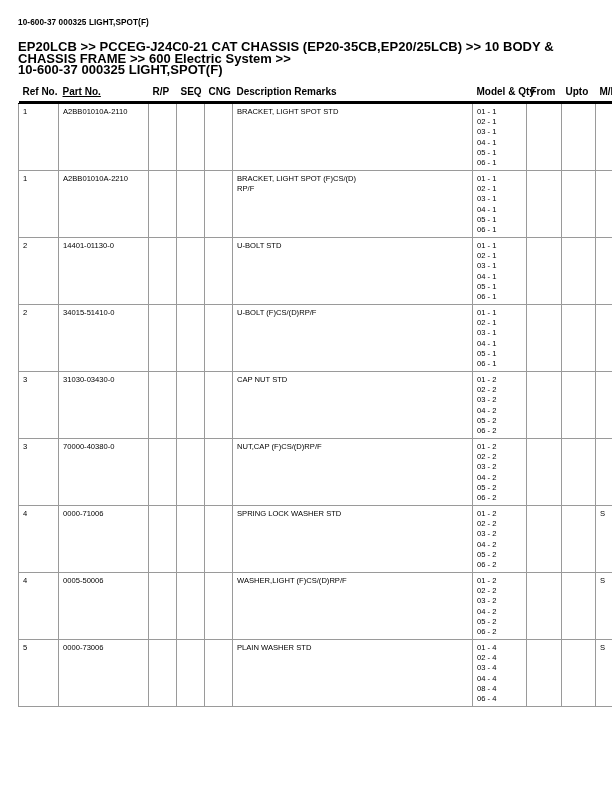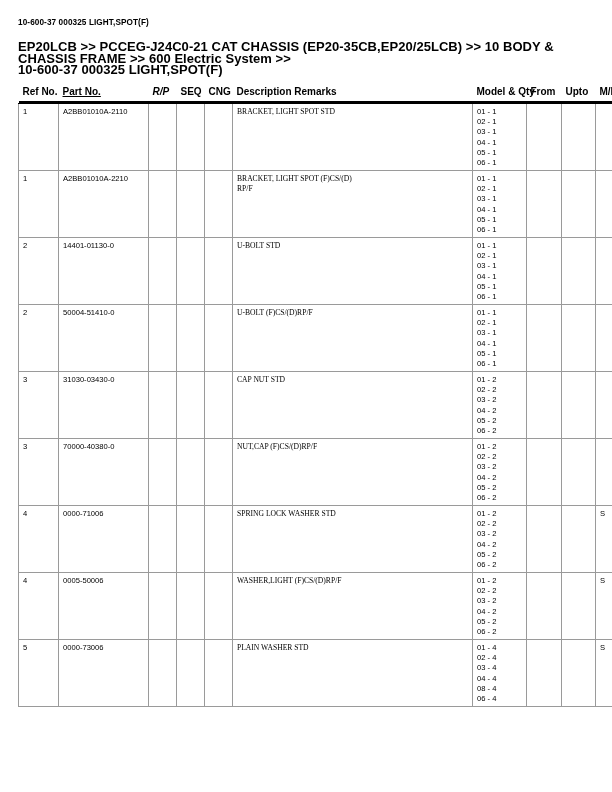--- a/index.html
+++ b/index.html
@@ -90,30 +90,30 @@
   td.col-seq      { width: 24px; }
   td.col-cng      { width: 24px; }
   td.col-desc     { width: 236px; }
   td.col-model    { width: 50px; padding-left: 5px; }
   td.col-from     { width: 31px; }
   td.col-upto     { width: 30px; }
   td.col-mr       { width: 25px; padding-left: 5px; }
 
   th.h-ref   { width: 36px; padding-left: 6px; }
   th.h-part  { width: 86px; padding-left: 6px; text-decoration: underline; }
-  th.h-rp    { width: 24px; padding-left: 1px; font-style: italic; }
+  th.h-rp    { width: 24px; padding-left: 1px; }
   th.h-seq   { width: 24px; padding-left: 1px; }
   th.h-cng   { width: 24px; padding-left: 1px; }
   th.h-desc  { width: 236px; padding-left: 6px; }
   th.h-model { width: 50px; padding-left: 5px; }
   th.h-from  { width: 31px; padding-left: 2px; }
   th.h-upto  { width: 30px; padding-left: 2px; }
   th.h-mr    { width: 25px; padding-left: 3px; }
 
-  .desc-line { display: block; white-space: pre-wrap; font-family: Liberation Serif, serif; }
+  .desc-line { display: block; white-space: pre-wrap; }
   .qty-line  { display: block; white-space: nowrap; }
   .mr-flag   { display: block; }
 </style>
 </head>
 <body>
 
 <div class="page">
 
   <div class="doc-title">10-600-37 000325 LIGHT,SPOT(F)</div>
 
@@ -201,21 +201,21 @@
               <span class="qty-line">04 - 1</span>
               <span class="qty-line">05 - 1</span>
               <span class="qty-line">06 - 1</span>
             </td>
             <td class="col-from"></td>
             <td class="col-upto"></td>
             <td class="col-mr"></td>
           </tr>
           <tr>
             <td class="col-ref">2</td>
-            <td class="col-part">50004-51410-0</td>
+            <td class="col-part">34015-51410-0</td>
             <td class="col-rp"></td>
             <td class="col-seq"></td>
             <td class="col-cng"></td>
             <td class="col-desc">
               <span class="desc-line">U-BOLT (F)CS/(D)RP/F</span>
             </td>
             <td class="col-model">
               <span class="qty-line">01 - 1</span>
               <span class="qty-line">02 - 1</span>
               <span class="qty-line">03 - 1</span>

